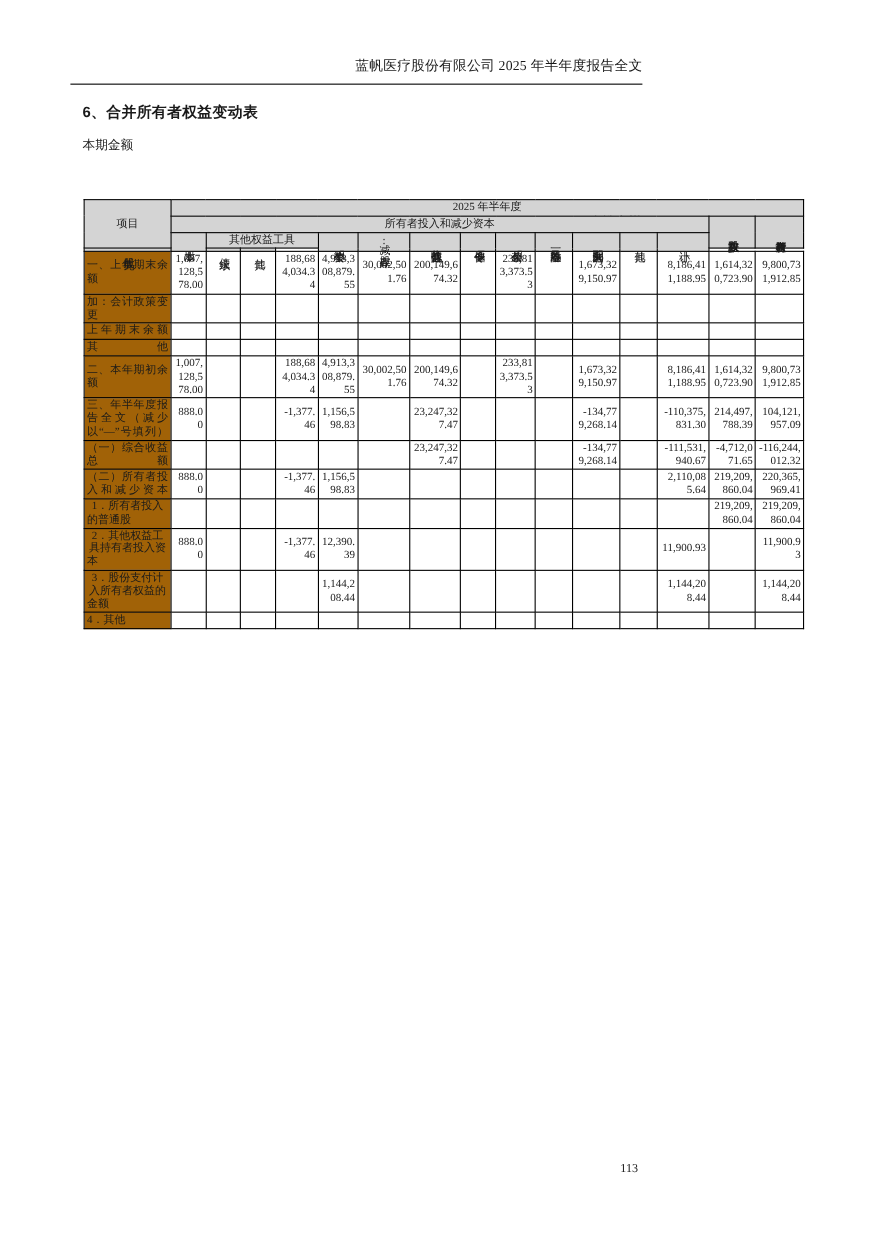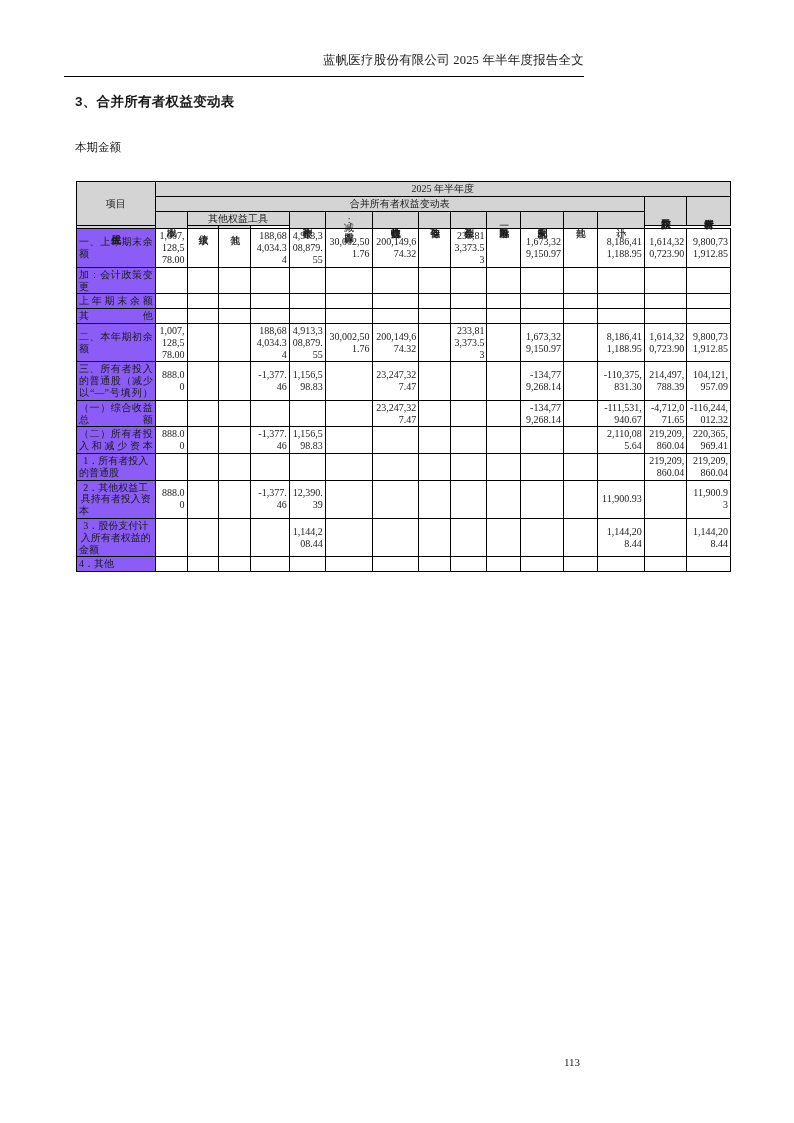--- a/index.html
+++ b/index.html
@@ -43,21 +43,21 @@
     position: absolute;
     top: 93px;
     left: 75px;
     font-size: 13.5px;
     font-weight: bold;
     letter-spacing: 0.3px;
     font-family: "Liberation Sans", "DejaVu Sans", sans-serif;
   }
   .subtitle {
     position: absolute;
-    top: 140px;
+    top: 124px;
     left: 75px;
     font-size: 11.5px;
   }
   .unit-note {
     position: absolute;
     top: 157px;
     right: 66px;
     font-size: 11.5px;
     margin-top: 28px;
   }
@@ -96,21 +96,21 @@
     white-space: nowrap;
     padding: 3px 1px;
     margin: 0 auto;
   }
   th.vert > span {
     display: inline-block;
     writing-mode: vertical-rl;
     text-orientation: upright;
   }
   td.rowlbl {
-    background: #8b5cf6;
+    background: #a16207;
     font-size: 10.5px;
     text-align: justify;
     text-align-last: justify;
     padding: 3px 4px;
     line-height: 1.3;
     vertical-align: middle;
   }
   td.rowlbl.lead {
     text-align: center;
     text-align-last: left;
@@ -131,21 +131,21 @@
   }
 </style>
 </head>
 <body>
 
 <div class="page">
 
   <div class="doc-header">蓝帆医疗股份有限公司 2025 年半年度报告全文</div>
   <div class="header-rule"></div>
 
-  <div class="section-title">3、合并所有者权益变动表</div>
+  <div class="section-title">6、合并所有者权益变动表</div>
   <div class="subtitle">本期金额</div>
   <div class="unit-note">单位：元</div>
 
   <div class="tbl-wrap">
     <table class="eq">
       <colgroup>
         <col style="width:74px">
         <col style="width:30px">
         <col style="width:30px">
         <col style="width:30px">
@@ -161,21 +161,21 @@
         <col style="width:44px">
         <col style="width:40px">
         <col style="width:41px">
       </colgroup>
       <thead>
         <tr>
           <th class="hd" rowspan="3">项目</th>
           <th class="hd" colspan="15">2025 年半年度</th>
         </tr>
         <tr>
-          <th class="hd" colspan="13">合并所有者权益变动表</th>
+          <th class="hd" colspan="13">所有者投入和减少资本</th>
           <th class="hd vert" rowspan="2"><span>少数股东权益</span></th>
           <th class="hd vert" rowspan="2"><span>所有者权益合计</span></th>
         </tr>
         <tr>
           <th class="hd vert" rowspan="2"><span>股本</span></th>
           <th class="hd" colspan="3">其他权益工具</th>
           <th class="hd vert" rowspan="2"><span>资本公积</span></th>
           <th class="hd vert" rowspan="2"><span>减:库存股</span></th>
           <th class="hd vert" rowspan="2"><span>其他综合收益</span></th>
           <th class="hd vert" rowspan="2"><span>专项储备</span></th>
@@ -276,21 +276,21 @@
             <td class="num"></td>
             <td class="num">233,813,373.53</td>
             <td class="num"></td>
             <td class="num">1,673,329,150.97</td>
             <td class="num"></td>
             <td class="num">8,186,411,188.95</td>
             <td class="num">1,614,320,723.90</td>
             <td class="num">9,800,731,912.85</td>
           </tr>
           <tr>
-            <td class="rowlbl">三、所有者投入的普通股（减少以“—”号填列）</td>
+            <td class="rowlbl">三、年半年度报告全文（减少以“—”号填列）</td>
             <td class="num">888.00</td>
             <td class="num"></td>
             <td class="num"></td>
             <td class="num">-1,377.46</td>
             <td class="num">1,156,598.83</td>
             <td class="num"></td>
             <td class="num">23,247,327.47</td>
             <td class="num"></td>
             <td class="num"></td>
             <td class="num"></td>

